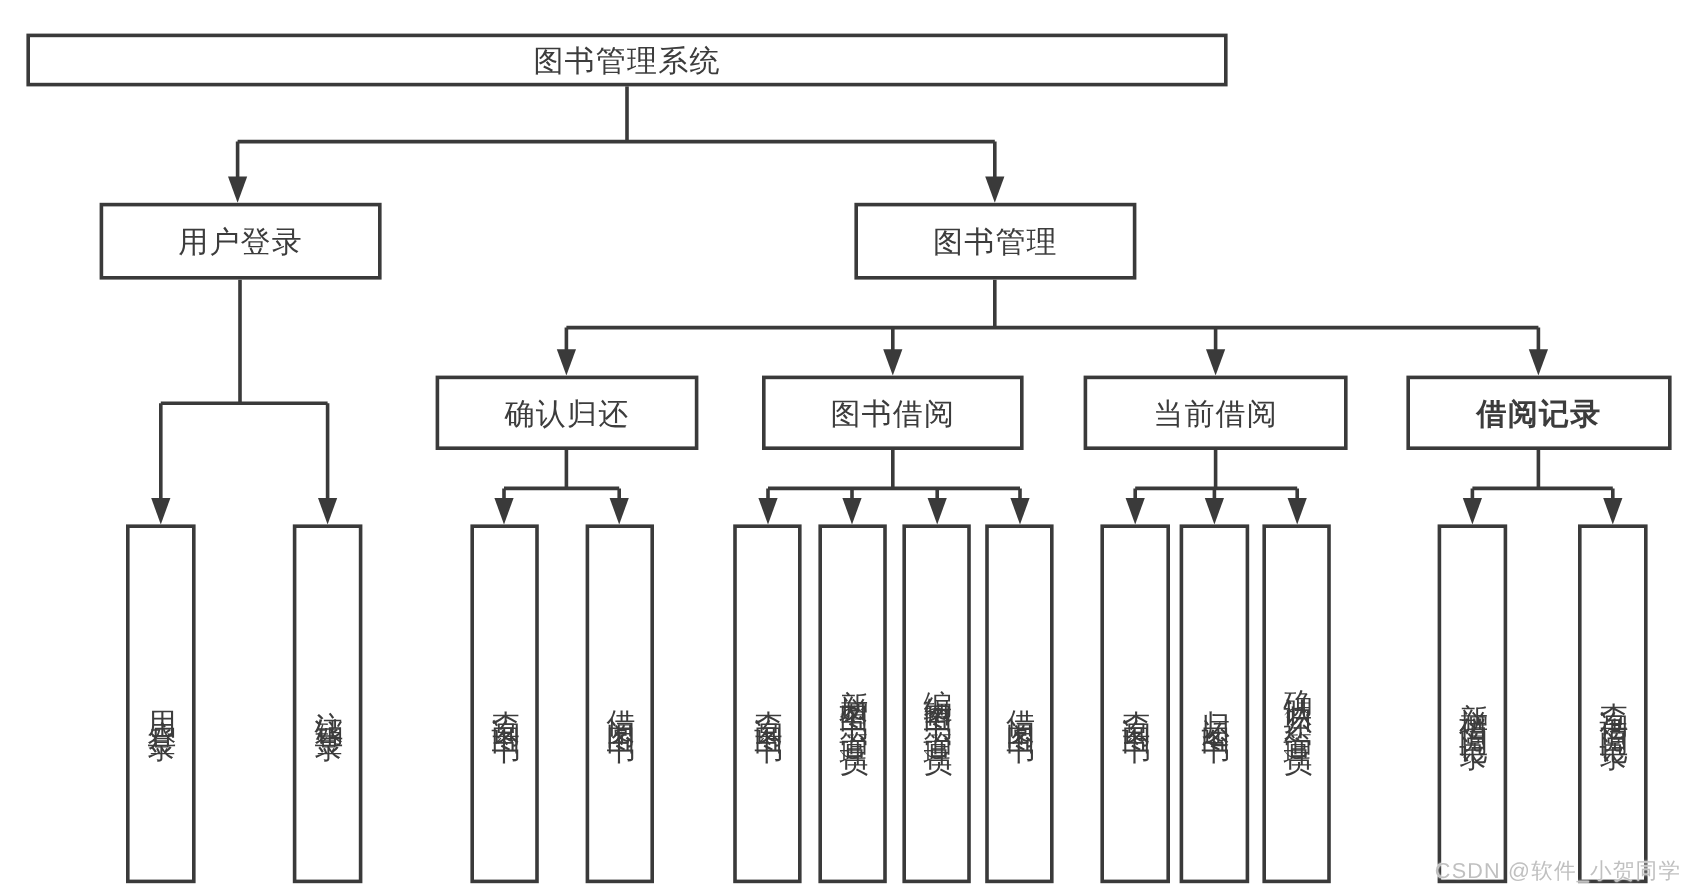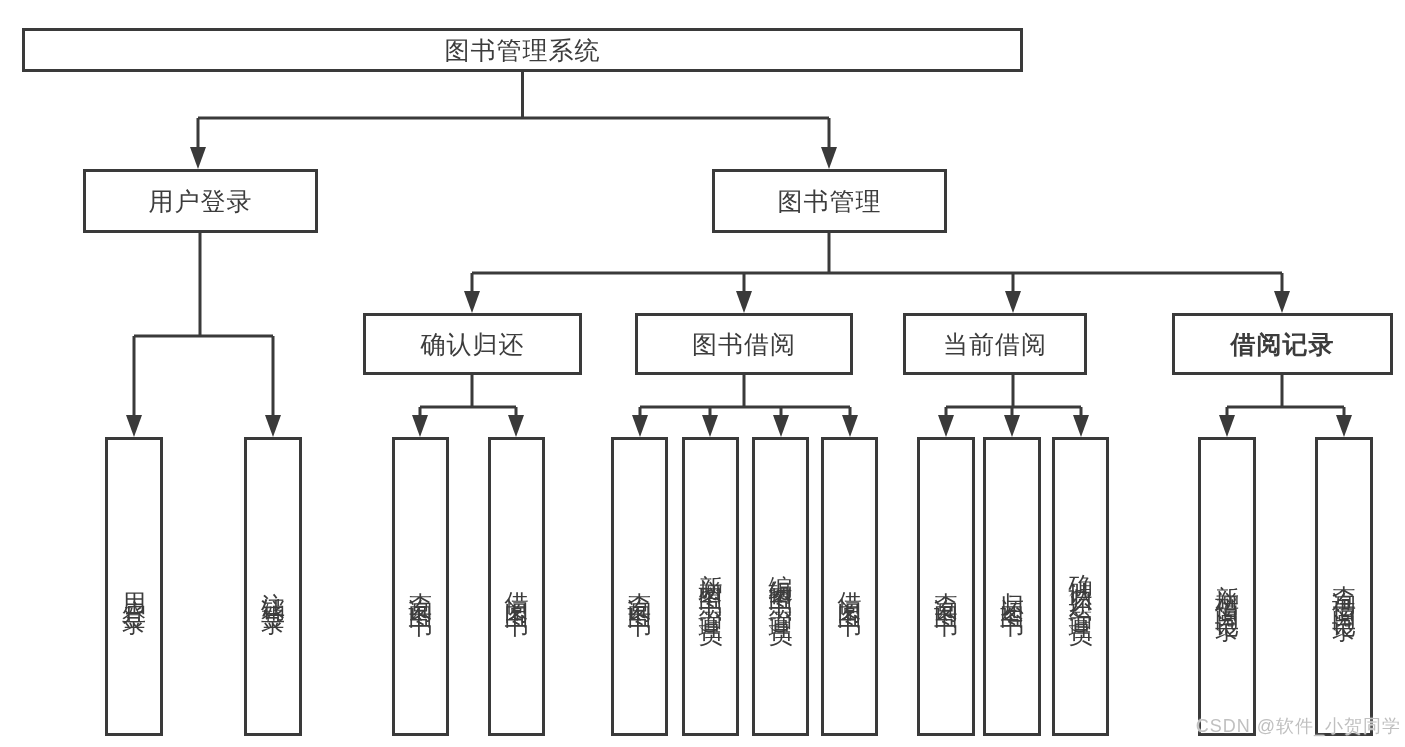--- a/index.html
+++ b/index.html
@@ -34,21 +34,21 @@
     line-height:1;
     letter-spacing:7px;
     white-space:nowrap;
   }
   
   .pos-root          {left:22px;  top:28px;  width:1001px;height:44px;}
   .pos-user-login    {left:83px;  top:169px; width:235px; height:64px;}
   .pos-book-mgmt     {left:712px; top:169px; width:235px; height:64px;}
   .pos-new-book-rec  {left:363px; top:313px; width:219px; height:62px;}
   .pos-book-borrow   {left:635px; top:313px; width:218px; height:62px;}
-  .pos-current-borrow{left:903px; top:313px; width:184px; height:62px;}
+  .pos-current-borrow{left:903px; top:313px; width:220px; height:62px;}
   .pos-borrow-records{left:1172px;top:313px; width:221px; height:62px;font-weight:bold;}
   .pos-leaf-0 {left:105px; top:437px;width:58px;height:299px;}
   .pos-leaf-1 {left:244px; top:437px;width:58px;height:299px;}
   .pos-leaf-2 {left:392px; top:437px;width:57px;height:299px;}
   .pos-leaf-3 {left:488px; top:437px;width:57px;height:299px;}
   .pos-leaf-4 {left:611px; top:437px;width:57px;height:299px;}
   .pos-leaf-5 {left:682px; top:437px;width:57px;height:299px;}
   .pos-leaf-6 {left:752px; top:437px;width:57px;height:299px;}
   .pos-leaf-7 {left:821px; top:437px;width:57px;height:299px;}
   .pos-leaf-8 {left:917px; top:437px;width:58px;height:299px;}

